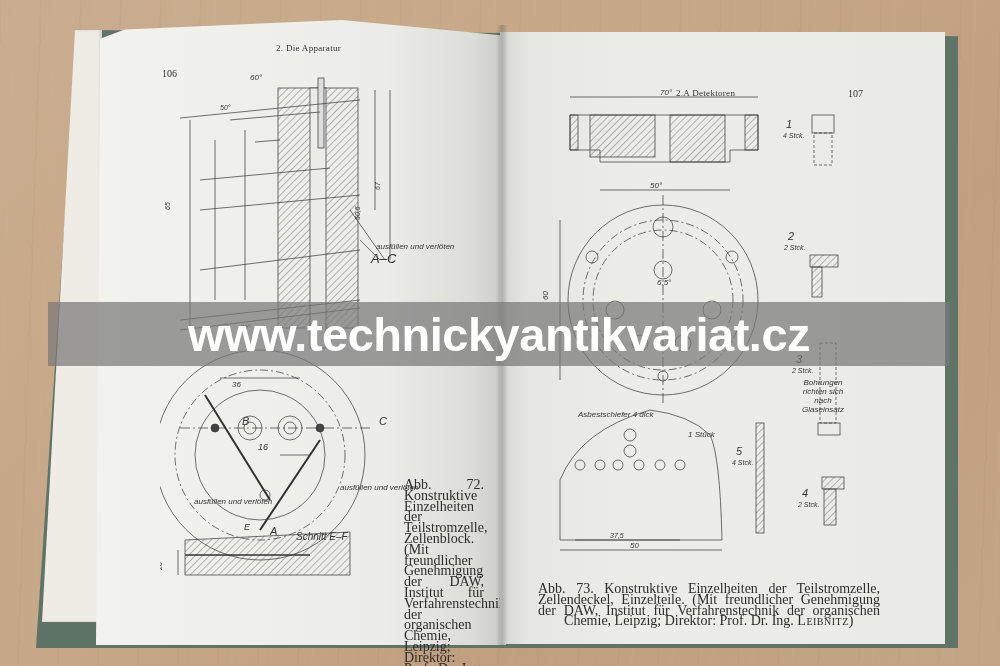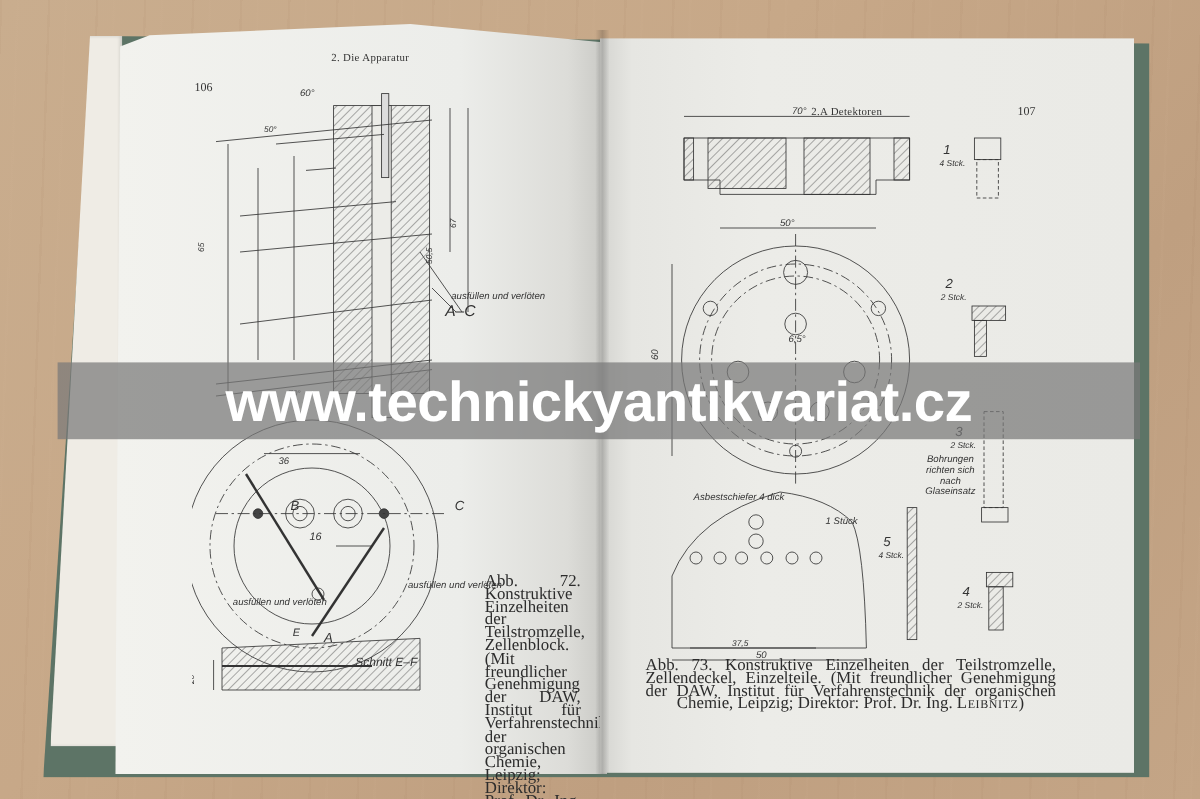--- a/index.html
+++ b/index.html
@@ -16,21 +16,21 @@
     background:linear-gradient(90deg,#f2f2ee 0%,#ecedea 70%,#dcdcd8 92%,#c8c8c4 100%);
     clip-path:polygon(7% 1.5%,60% 0,100% 2.5%,100% 100%,0 100%,1% 3%);}
   .page-right{position:absolute;left:500px;top:32px;width:445px;height:612px;
     background:linear-gradient(90deg,#d4d4d0 0%,#e6e6e2 6%,#ececE8 30%,#eaeae6 100%);}
   .gutter{position:absolute;left:496px;top:25px;width:12px;height:620px;
     background:linear-gradient(90deg,rgba(0,0,0,.0),rgba(0,0,0,.18),rgba(0,0,0,0));}
   .running-head{position:absolute;font-size:9px;color:#333;letter-spacing:.3px;}
   .page-num{position:absolute;font-size:10px;color:#333;}
   .caption{position:absolute;font-size:14px;line-height:10.8px;color:#2c2c2c;}
   .cap-left{left:404px;top:480px;width:80px;text-align:justify;}
-  .cap-right{left:538px;top:550px;width:342px;text-align:justify;text-align-last:center;}
+  .cap-right{left:538px;top:584px;width:342px;text-align:justify;text-align-last:center;}
   .sc{font-variant:small-caps;letter-spacing:.5px;}
   .label{position:absolute;font-family:"Liberation Sans",sans-serif;font-style:italic;font-size:8px;color:#333;line-height:9px;text-align:center;}
   .drawing{position:absolute;}
   svg text{font-family:"Liberation Sans",sans-serif;font-style:italic;fill:#333;}
   .watermark{position:absolute;left:48px;top:302px;width:902px;height:64px;background:rgba(120,120,120,.72);
     display:flex;align-items:center;justify-content:center;}
   .watermark span{font-family:Liberation Sans, sans-serif;font-weight:bold;font-size:47px;color:#fff;letter-spacing:-.5px;}
 </style>
 </head>
 <body>
@@ -101,21 +101,21 @@
   <text x="82" y="365" font-size="11" font-style="italic">B</text>
   <text x="219" y="365" font-size="11">C</text>
   <text x="110" y="475" font-size="11">A</text>
   <text x="84" y="470" font-size="9">E</text>
   <text x="2" y="510" font-size="7" transform="rotate(-90 2 510)">20</text>
 </svg>
 <div class="label" style="left:376px;top:242px;">ausfüllen und verlöten</div>
 <div class="label" style="left:328px;top:254px;font-size:13px;margin-left:43px;">A–C</div>
 <div class="label" style="left:340px;top:483px;">ausfüllen und verlöten</div>
 <div class="label" style="left:194px;top:497px;">ausfüllen und verlöten</div>
-<div class="label" style="left:296px;top:532px;font-size:10px;margin-top:16px;">Schnitt E–F</div>
+<div class="label" style="left:296px;top:532px;font-size:10px;">Schnitt E–F</div>
 
 <div class="caption cap-left"><span>Abb. 72. Konstruktive Einzelheiten der Teilstromzelle, Zellenblock. (Mit freundlicher Genehmigung der DAW, Institut für Verfahrenstechnik der organischen Chemie, Leipzig; Direktor: Prof. Dr. Ing. </span><span class="sc">Leibnitz)</span></div>
 
 <div class="page-right"></div>
 <div class="gutter"></div>
 <div class="running-head" style="left:676px;top:88px;">2.A Detektoren</div>
 <div class="page-num" style="left:848px;top:72px;margin-top:16px;">107</div>
 
 <svg class="drawing" style="left:540px;top:85px;" width="360" height="470">
   <defs>
@@ -186,19 +186,19 @@
   <text x="244" y="165" font-size="7">2 Stck.</text>
   <text x="256" y="278" font-size="11">3</text>
   <text x="252" y="288" font-size="7">2 Stck.</text>
   <text x="196" y="370" font-size="11">5</text>
   <text x="192" y="380" font-size="7">4 Stck.</text>
   <text x="262" y="412" font-size="11">4</text>
   <text x="258" y="422" font-size="7">2 Stck.</text>
 </svg>
 <div class="label" style="left:578px;top:410px;text-align:center;">Asbestschiefer 4 dick</div>
 <div class="label" style="left:688px;top:430px;">1 Stück</div>
-<div class="label" style="left:762px;top:378px;width:60px;">Bohrungen richten sich nach Glaseinsatz</div>
+<div class="label" style="left:793px;top:378px;width:60px;">Bohrungen richten sich nach Glaseinsatz</div>
 
 <div class="caption cap-right"><span>Abb. 73. Konstruktive Einzelheiten der Teilstromzelle, Zellendeckel, Einzelteile. (Mit freundlicher Genehmigung der DAW, Institut für Verfahrenstechnik der organischen Chemie, Leipzig; Direktor: Prof. Dr. Ing. </span><span class="sc">Leibnitz)</span></div>
 
 <div class="watermark">
   <span>www.technickyantikvariat.cz</span>
 </div>
 
 </body></html>

